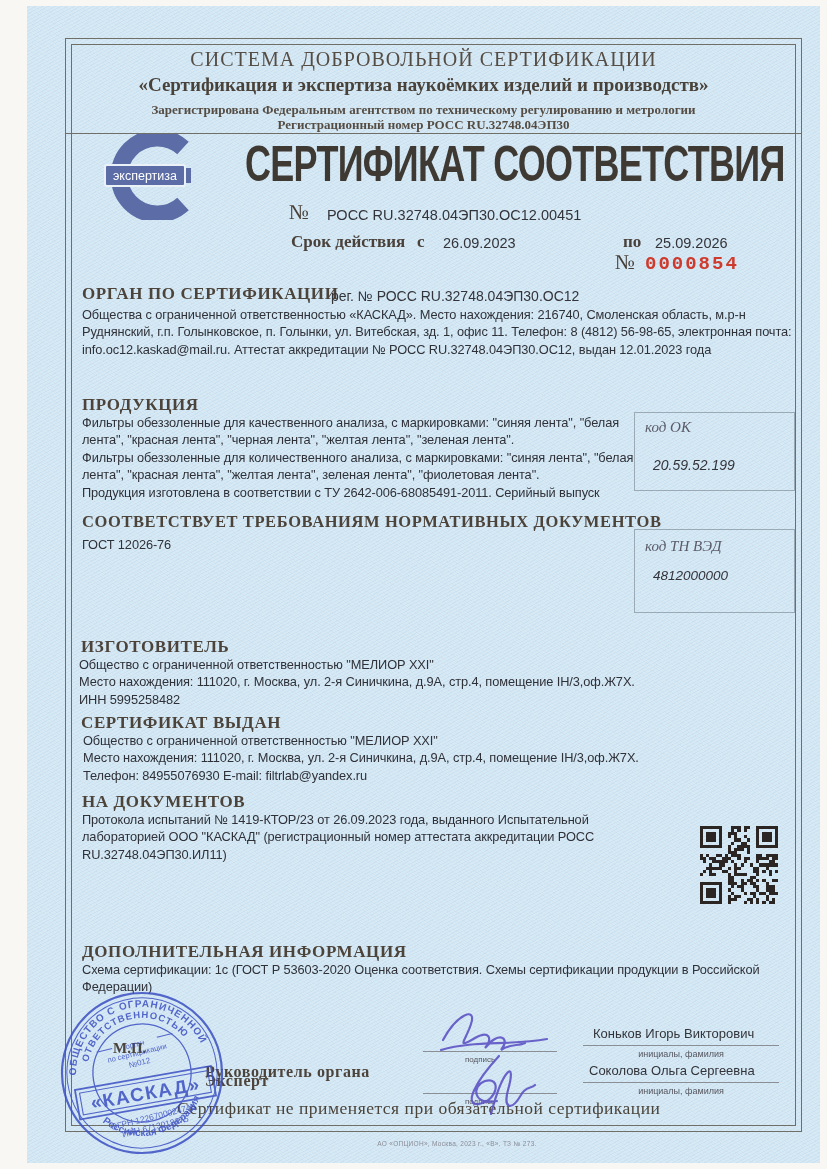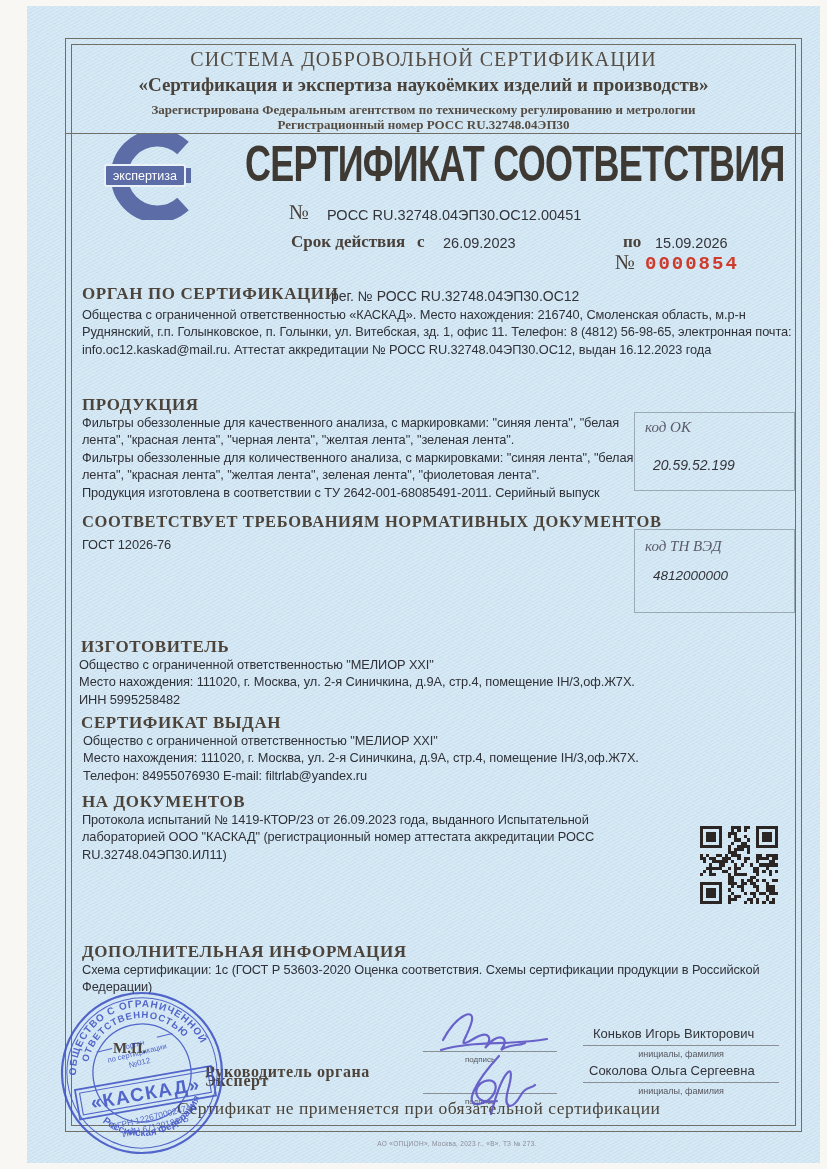--- a/index.html
+++ b/index.html
@@ -67,40 +67,40 @@
 
   <div class="abs big-title" style="left:218px;top:133px;">СЕРТИФИКАТ СООТВЕТСТВИЯ</div>
 
   <div class="abs serif" style="left:262px;top:194px;font-size:21px;color:#494039;">№</div>
   <div class="abs val" style="left:300px;top:201px;">РОСС RU.32748.04ЭП30.ОС12.00451</div>
 
   <div class="abs serif" style="left:264px;top:226px;font-size:17px;font-weight:bold;color:#49413a;">Срок действия</div>
   <div class="abs serif" style="left:390px;top:226px;font-size:17px;font-weight:bold;color:#49413a;">с</div>
   <div class="abs val" style="left:416px;top:229px;">26.09.2023</div>
   <div class="abs serif" style="left:596px;top:226px;font-size:17px;font-weight:bold;color:#49413a;">по</div>
-  <div class="abs val" style="left:628px;top:229px;">15.09.2026</div>
+  <div class="abs val" style="left:628px;top:229px;">25.09.2026</div>
 
   <div class="abs serif" style="left:588px;top:244px;font-size:21px;color:#453e37;">№</div>
   <div class="abs red" style="left:618px;top:247px;font-family:'Liberation Mono',monospace;font-weight:bold;font-size:19px;letter-spacing:2px;">0000854</div>
 
   <div class="abs sec-h" style="left:55px;top:278px;">ОРГАН ПО СЕРТИФИКАЦИИ</div>
   <div class="abs val" style="left:304px;top:282px;font-size:14px;">рег. № РОСС RU.32748.04ЭП30.ОС12</div>
   <div class="abs" style="left:55px;top:300px;">
     <div class="bl">Общества с ограниченной ответственностью «КАСКАД». Место нахождения: 216740, Смоленская область, м.р-н</div>
     <div class="bl">Руднянский, г.п. Голынковское, п. Голынки, ул. Витебская, зд. 1, офис 11. Телефон: 8 (4812) 56-98-65, электронная почта:</div>
-    <div class="bl">info.oc12.kaskad@mail.ru. Аттестат аккредитации № РОСС RU.32748.04ЭП30.ОС12, выдан 16.12.2023 года</div>
+    <div class="bl">info.oc12.kaskad@mail.ru. Аттестат аккредитации № РОСС RU.32748.04ЭП30.ОС12, выдан 12.01.2023 года</div>
   </div>
 
   <div class="abs sec-h" style="left:55px;top:389px;">ПРОДУКЦИЯ</div>
   <div class="abs" style="left:55px;top:408px;">
     <div class="bl">Фильтры обеззоленные для качественного анализа, с маркировками: "синяя лента", "белая</div>
     <div class="bl">лента", "красная лента", "черная лента", "желтая лента", "зеленая лента".</div>
     <div class="bl">Фильтры обеззоленные для количественного анализа, с маркировками: "синяя лента", "белая</div>
     <div class="bl">лента", "красная лента",  "желтая лента", зеленая лента", "фиолетовая лента".</div>
-    <div class="bl">Продукция изготовлена в соответствии с ТУ 2642-001-68085491-2011. Серийный выпуск</div>
+    <div class="bl">Продукция изготовлена в соответствии с ТУ 2642-006-68085491-2011. Серийный выпуск</div>
   </div>
   <div class="codebox" style="left:607px;top:406px;width:161px;height:79px;">
     <div class="abs codelabel" style="left:10px;top:6px;">код ОК</div>
     <div class="abs val" style="left:18px;top:44px;font-size:14px;">20.59.52.199</div>
   </div>
 
   <div class="abs sec-h" style="left:55px;top:506px;font-size:16.5px;">СООТВЕТСТВУЕТ ТРЕБОВАНИЯМ НОРМАТИВНЫХ ДОКУМЕНТОВ</div>
   <div class="abs bl" style="left:55px;top:530px;">ГОСТ 12026-76</div>
   <div class="codebox" style="left:607px;top:523px;width:161px;height:84px;">
     <div class="abs codelabel" style="left:10px;top:8px;">код ТН ВЭД</div>

